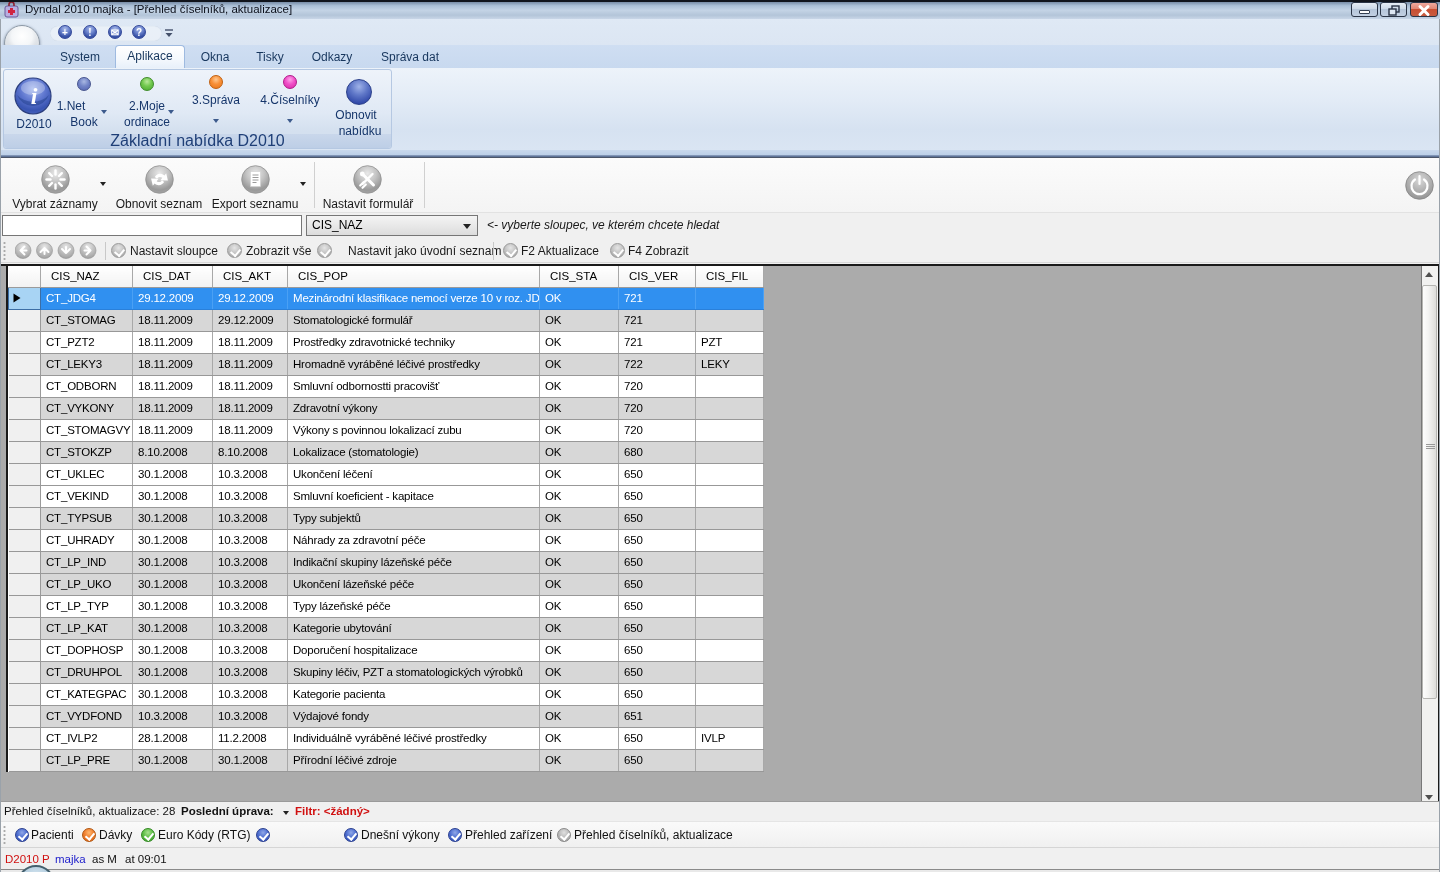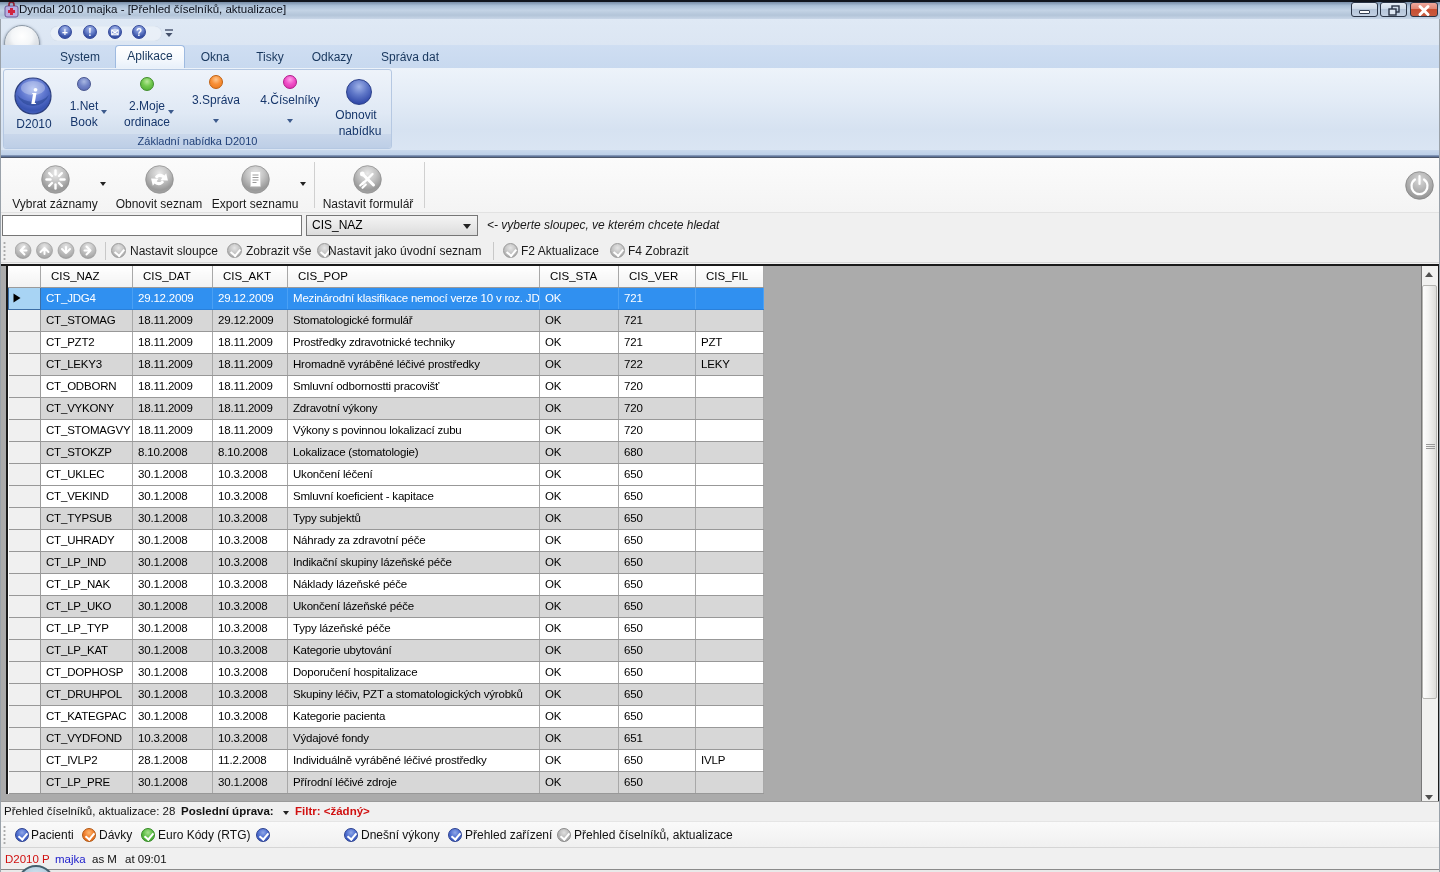--- a/index.html
+++ b/index.html
@@ -1,19 +1,19 @@
 <!DOCTYPE html>
 <html><head><meta charset="utf-8"><style>
 *{margin:0;padding:0;box-sizing:border-box;}
 html,body{width:1440px;height:872px;overflow:hidden;font-family:"Liberation Sans",sans-serif;background:#f0f0f0;}
 
 #titlebar{position:absolute;left:0;top:0;width:1440px;height:19px;
  background:linear-gradient(180deg,#10141c 0%,#10141c 9%,#7d92ac 13%,#aabfd6 30%,#c3d3e5 55%,#b3c5d9 80%,#c8d6e7 100%);}
 #appicon{position:absolute;left:4px;top:2px;width:15px;height:16px;}
-#titletext{position:absolute;left:19px;top:3px;font-size:11.5px;color:#0b0f1a;}
+#titletext{position:absolute;left:25px;top:3px;font-size:11.5px;color:#0b0f1a;}
 .winbtn{position:absolute;top:2px;height:15px;border-radius:3px;border:1px solid #2a3446;}
 #btnmin{left:1351px;width:27px;background:linear-gradient(180deg,#e6edf5 0%,#cdd9e8 45%,#b6c6da 50%,#c2d0e2 100%);}
 #btnmax{left:1380px;width:27px;background:linear-gradient(180deg,#e6edf5 0%,#cdd9e8 45%,#b6c6da 50%,#c2d0e2 100%);}
 #btncls{left:1410px;width:28px;background:linear-gradient(180deg,#efa99e 0%,#e08573 45%,#c94f33 50%,#c75b40 100%);}
 #btnmin i{position:absolute;left:7px;top:7px;width:11px;height:4px;background:#fdfdfd;border:1px solid #333f52;border-radius:1px;}
 
 #ribbon{position:absolute;left:0;top:19px;width:1440px;height:138px;
  background:linear-gradient(180deg,#dfe9f5 0%,#dce6f3 18%,#d4e1f0 100%);}
 #bigorb{position:absolute;left:4px;top:6px;width:36px;height:36px;border-radius:50%;
  background:radial-gradient(circle at 50% 30%,#ffffff 0%,#f4f6f8 35%,#d4d9df 60%,#a2a8b0 85%,#b9bfc6 100%);
@@ -28,21 +28,21 @@
  background:linear-gradient(180deg,#cfdef2 0%,#c8d9ef 100%);}
 .tab{position:absolute;top:2px;height:21px;font-size:12px;color:#17365d;text-align:center;line-height:20px;}
 #tabactive{position:absolute;left:115px;top:0;width:70px;height:23px;background:linear-gradient(180deg,#ffffff 0%,#f4f8fd 60%,#e8f0fa 100%);
  border:1px solid #9ebae0;border-bottom:none;border-radius:4px 4px 0 0;color:#17365d;font-size:12px;text-align:center;line-height:21px;}
 
 #grouparea{position:absolute;left:0;top:49px;width:1440px;height:82px;
  background:linear-gradient(180deg,#edf3fa 0%,#e2ebf6 40%,#d6e2f1 75%,#dae5f3 100%);}
 #groupbox{position:absolute;left:3px;top:1px;width:389px;height:80px;border:1px solid #b5c8e2;border-radius:3px;
  background:linear-gradient(180deg,#eef3fa 0%,#e0e9f5 55%,#d4e0ef 78%,#d4e0ef 100%);}
 #groupcap{position:absolute;left:0;bottom:0;width:100%;height:14px;background:linear-gradient(180deg,#c9d7eb 0%,#bdcee6 100%);
- border-radius:0 0 3px 3px;color:#1f3f77;font-size:11px;text-align:center;line-height:14px;}
+ border-radius:0 0 3px 3px;color:#1f3f77;font-size:16px;text-align:center;line-height:14px;}
 .rblabel{position:absolute;font-size:12px;color:#16366b;text-align:center;}
 .drop{position:absolute;width:0;height:0;border-left:3px solid transparent;border-right:3px solid transparent;border-top:4px solid #3c5a8c;}
 .orb13{position:absolute;width:14px;height:14px;border-radius:50%;border:1px solid;}
 .orb26{position:absolute;width:26px;height:26px;border-radius:50%;border:1px solid #2a3f8a;
  background:radial-gradient(circle at 50% 28%,#9fb2e8 0%,#6078c8 40%,#3048a8 80%,#4058b0 100%);}
 
 #ribbonband{position:absolute;left:0;top:150px;width:1440px;height:5px;background:linear-gradient(180deg,#c9d8ec 0%,#bcd0e8 100%);}
 #ribbonline{position:absolute;left:0;top:155px;width:1440px;height:3px;background:linear-gradient(180deg,#93a7c4 0%,#5a6f94 55%,#42464e 100%);}
 
 #toolbar1{position:absolute;left:0;top:158px;width:1440px;height:55px;background:linear-gradient(180deg,#fbfbfb 0%,#f4f4f4 100%);border-bottom:1px solid #e2e2e2;}
@@ -147,21 +147,21 @@
             <stop offset="1" stop-color="#4a66c0"></stop>
     </radialGradient>
    </defs>
    <circle cx="19" cy="19" r="18" fill="url(#borb)" stroke="#2c3f7e" stroke-width="1.2"></circle>
    <ellipse cx="19" cy="11" rx="12" ry="7" fill="#ffffff" opacity="0.28"></ellipse>
    <path d="M19 29 a17 17 0 0 0 16-11 a22 22 0 0 1-32 0 a17 17 0 0 0 16 11z" fill="#24418f" opacity="0.55"></path>
    <text x="20" y="27" font-size="24" font-style="italic" font-weight="bold" font-family="Liberation Serif,serif" fill="#fff" text-anchor="middle">i</text>
   </svg>
   <div class="rblabel" style="left:8px;top:49px;width:52px;">D2010</div>
   <div class="orb13" style="left:77px;top:9px;background:radial-gradient(circle at 50% 30%,#a9b8e2 0%,#7486c8 45%,#5263b0 100%);border-color:#46548e;"></div>
-  <div class="rblabel" style="left:59px;top:31px;width:50px;">1.Net</div>
+  <div class="rblabel" style="left:46px;top:31px;width:50px;">1.Net</div>
   <div class="rblabel" style="left:59px;top:47px;width:50px;">Book</div>
   <div class="drop" style="left:101px;top:42px;"></div>
   <div class="orb13" style="left:140px;top:9px;background:radial-gradient(circle at 50% 30%,#b8e89a 0%,#72c84e 45%,#48a830 100%);border-color:#3e8c28;"></div>
   <div class="rblabel" style="left:117px;top:31px;width:60px;">2.Moje</div>
   <div class="rblabel" style="left:117px;top:47px;width:60px;">ordinace</div>
   <div class="drop" style="left:168px;top:42px;"></div>
   <div class="orb13" style="left:209px;top:7px;background:radial-gradient(circle at 50% 30%,#ffc890 0%,#f89038 45%,#e87418 100%);border-color:#c06010;"></div>
   <div class="rblabel" style="left:186px;top:25px;width:60px;">3.Správa</div>
   <div class="drop" style="left:213px;top:51px;"></div>
   <div class="orb13" style="left:283px;top:7px;background:radial-gradient(circle at 50% 30%,#ffa0e8 0%,#f050c8 45%,#d828a8 100%);border-color:#b01888;"></div>
@@ -277,21 +277,21 @@
   </g>
  </svg>
  <div class="miniorb" style="left:111px;"></div>
  <div class="miniorb" style="left:227px;"></div>
  <div class="miniorb" style="left:317px;"></div>
  <div class="miniorb" style="left:503px;"></div>
  <div class="miniorb" style="left:610px;"></div>
  <div class="t2sep" style="left:105px;"></div>
  <div class="t2label" style="left:130px;">Nastavit sloupce</div>
  <div class="t2label" style="left:246px;">Zobrazit vše</div>
- <div class="t2label" style="left:328px;">Nastavit jako úvodní seznam</div>
+ <div class="t2label" style="left:348px;">Nastavit jako úvodní seznam</div>
  <div class="t2sep" style="left:493px;"></div>
  <div class="t2label" style="left:521px;">F2 Aktualizace</div>
  <div class="t2label" style="left:628px;">F4 Zobrazit</div>
 </div>
 
 <div id="gridarea">
  <div id="vscroll"></div>
  <div id="vthumb">
       <div style="position:absolute;left:3px;top:158px;width:9px;height:1px;background:#999;box-shadow:0 2px 0 #999,0 4px 0 #999;"></div>
     </div>
@@ -447,30 +447,20 @@
 <tr class="even">
             <td class="rowsel"></td>
             <td>CT_LP_IND</td>
             <td>30.1.2008</td>
             <td>10.3.2008</td>
             <td>Indikační skupiny lázeňské péče</td>
             <td>OK</td>
             <td>650</td>
             <td></td>
           </tr>
-<tr class="odd">
-            <td class="rowsel"></td>
-            <td>CT_LP_NAK</td>
-            <td>30.1.2008</td>
-            <td>10.3.2008</td>
-            <td>Náklady lázeňské péče</td>
-            <td>OK</td>
-            <td>650</td>
-            <td></td>
-          </tr>
 <tr class="even">
             <td class="rowsel"></td>
             <td>CT_LP_UKO</td>
             <td>30.1.2008</td>
             <td>10.3.2008</td>
             <td>Ukončení lázeňské péče</td>
             <td>OK</td>
             <td>650</td>
             <td></td>
           </tr>

